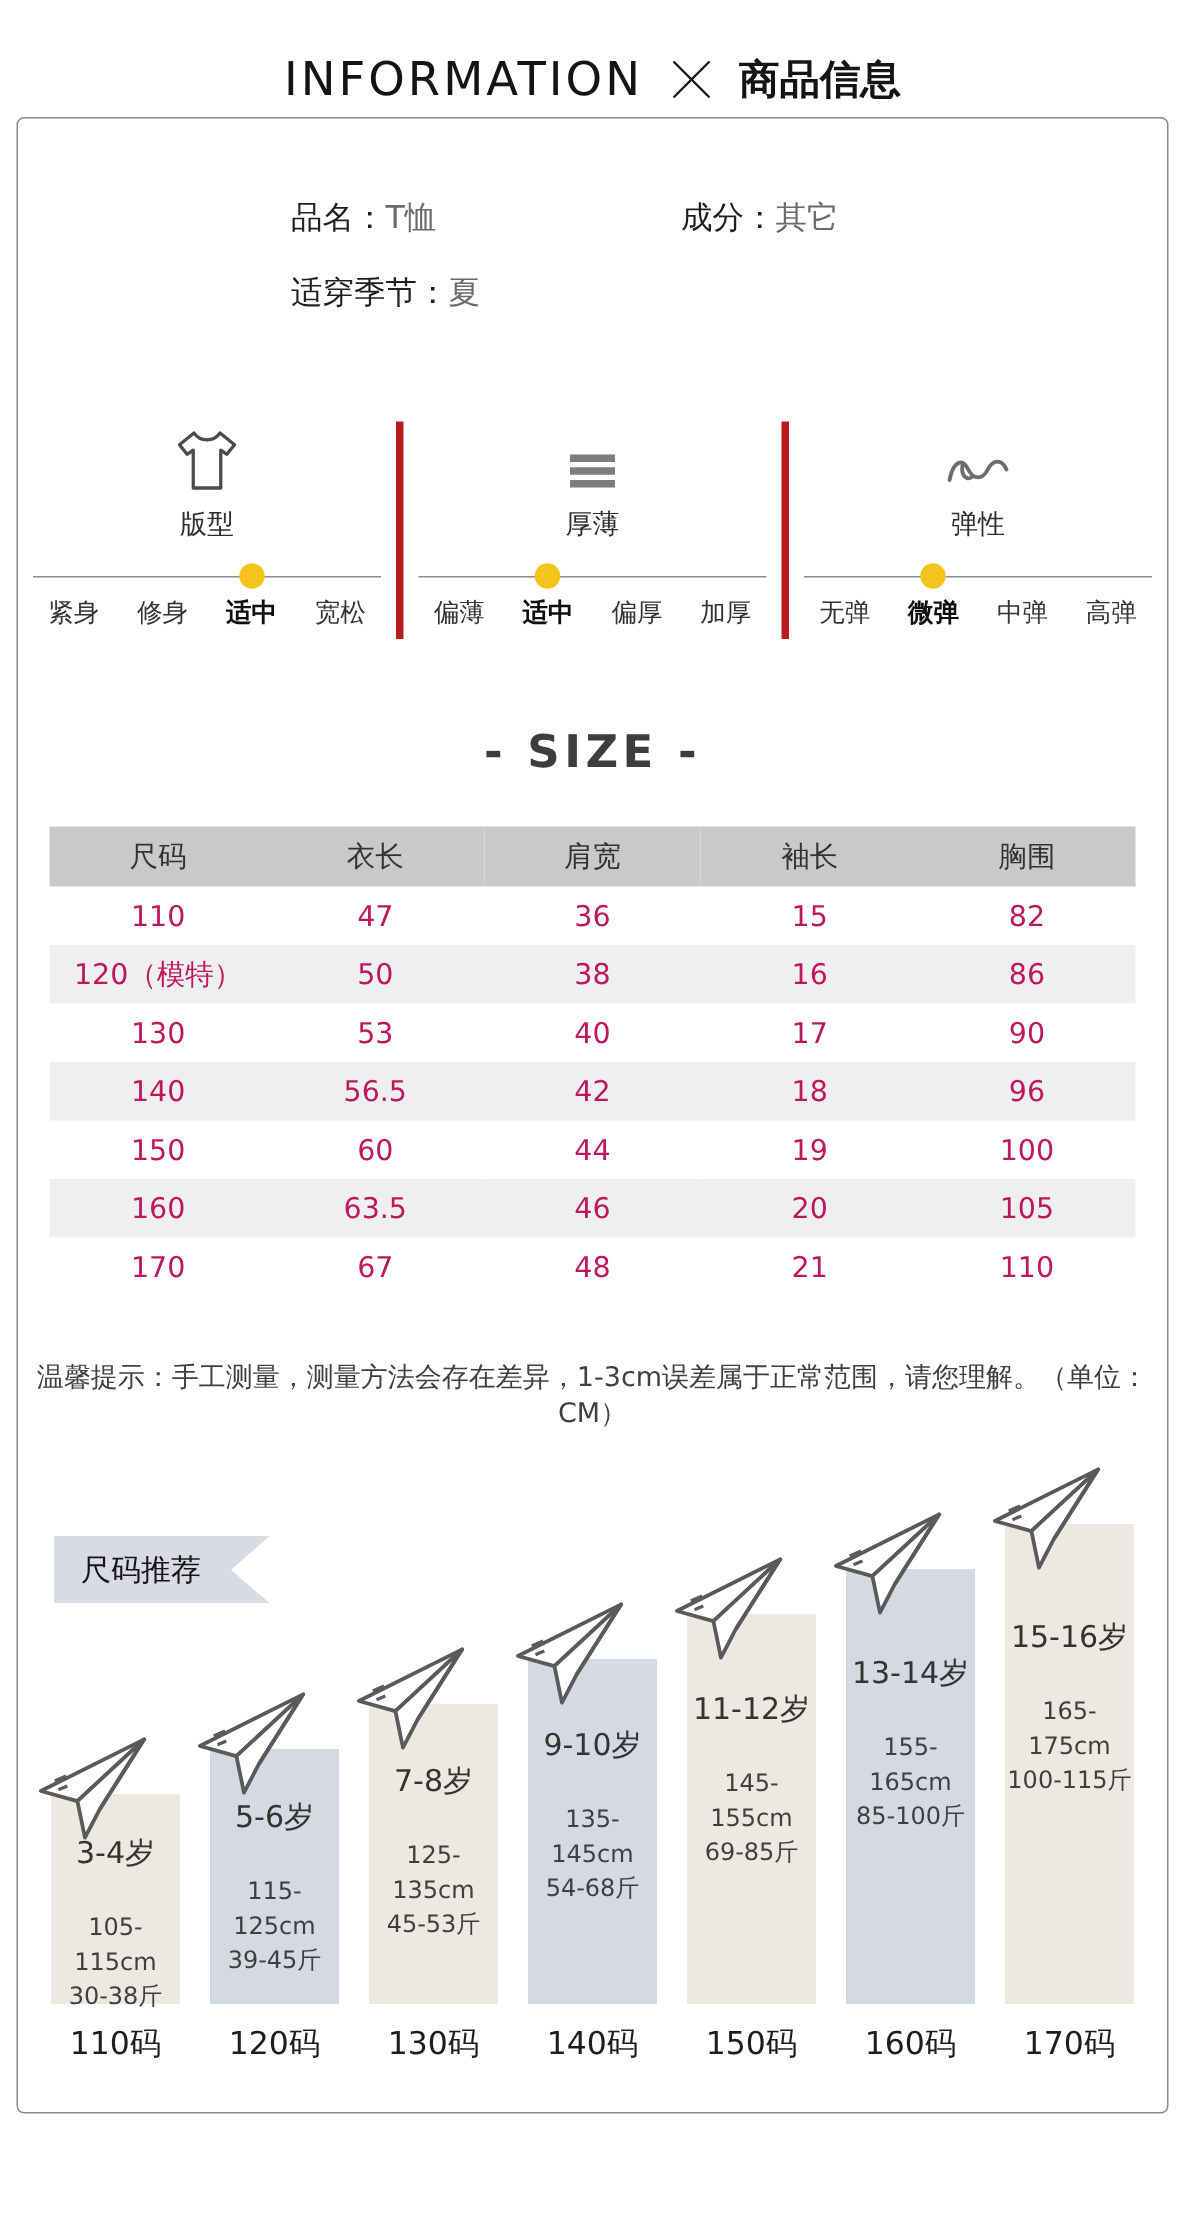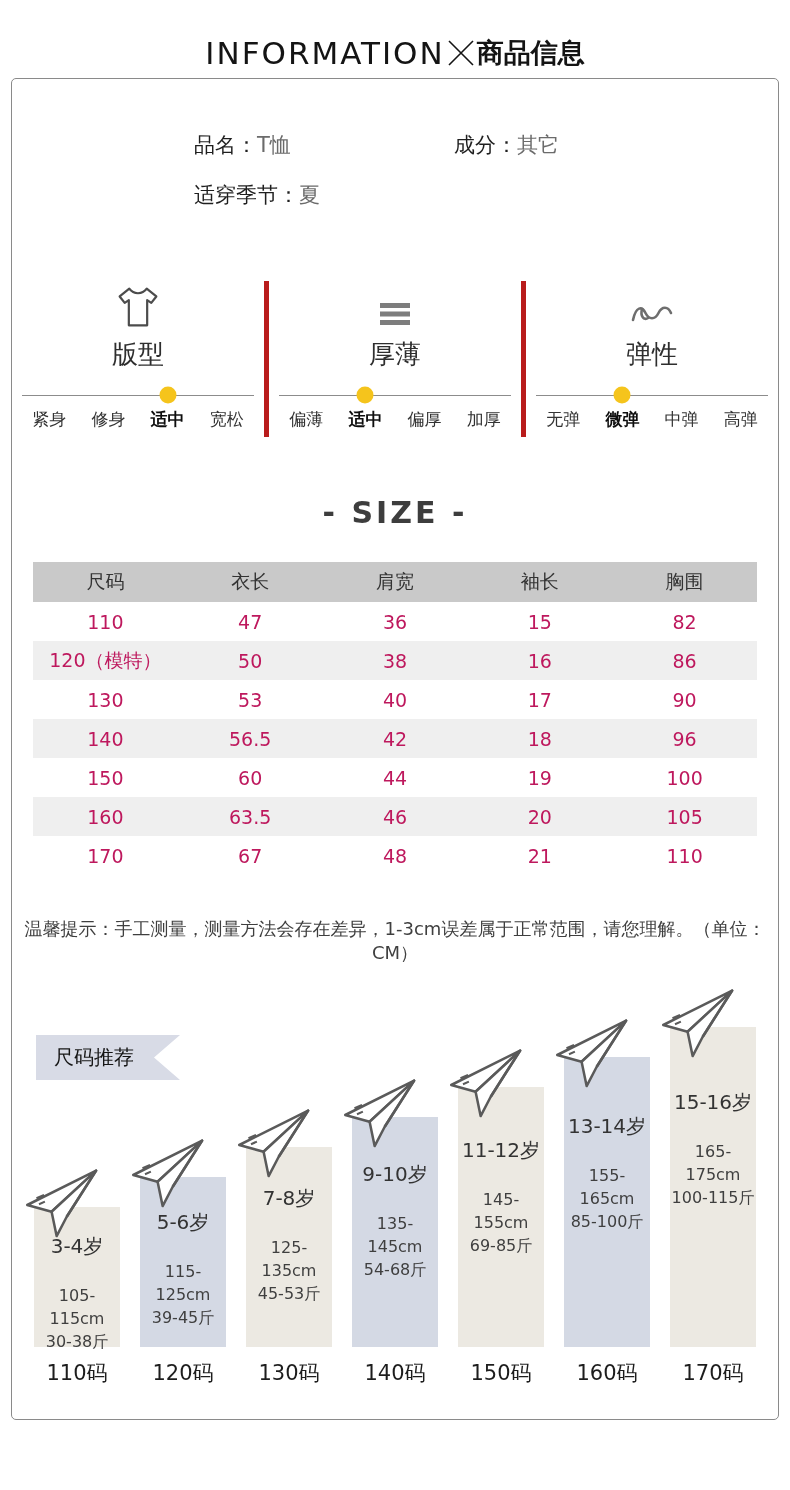--- a/index.html
+++ b/index.html
@@ -2,39 +2,39 @@
 <html><head>
 <meta charset="utf-8">
 <style>
   * { box-sizing: border-box; margin: 0; padding: 0; }
   body {
     width: 790px; height: 1490px; background: #fff;
     font-family: "DejaVu Sans", "Liberation Sans", sans-serif; color: #222;
     position: relative; overflow: hidden;
   }
   
-  .header { display: flex; align-items: center; justify-content: center; padding-top: 28px; height: 78px; }
+  .header { display: flex; align-items: center; justify-content: center; gap: 16px; padding-top: 28px; height: 78px; }
   .header .en { font-size: 31px; letter-spacing: 2px; color: #141414; }
   .header .zh { font-size: 27px; font-weight: bold; color: #141414; }
   .xicon svg { display: block; }
   
   .box { margin: 0 11px; border: 1px solid #8a8a8a; border-radius: 5px; padding-bottom: 32px; background: #fff; }
   
   .fields { margin: 52px 0 0 182px; font-size: 21px; }
   .fields .row { display: flex; margin-bottom: 22px; }
   .field { display: flex; }
   .row .field:first-child { width: 260px; }
   .f-label { color: #1f1f1f; }
   .f-value { color: #6b6b6b; }
   
   .attrs { display: flex; margin-top: 72px; }
   .attr { flex: 1; display: flex; flex-direction: column; align-items: center; padding: 2px 0 6px; }
   .attr + .attr { border-left: 5px solid #b91c1c; }
   .attr-icon { height: 46px; display: flex; align-items: flex-end; justify-content: center; }
-  .attr-name { font-size: 26px; color: #2e2e2e; margin-top: 8px; }
+  .attr-name { font-size: 18px; color: #2e2e2e; margin-top: 8px; }
   .slider { position: relative; width: 94%; height: 18px; margin-top: 14px; }
   .slider .line { position: absolute; top: 50%; left: 2px; right: 2px; height: 1px; background: #8c8c8c; }
   .slider .dot { position: absolute; top: 50%; transform: translate(-50%,-50%); width: 17px; height: 17px; border-radius: 50%; }
   .opts { display: flex; width: 94%; margin-top: 4px; }
   .opts span { flex: 1; text-align: center; font-size: 17px; color: #333; }
   .opts .sel { font-weight: bold; color: #0e0e0e; }
   
   .size-title { text-align: center; font-size: 30px; letter-spacing: 3px; color: #3d3d3d; font-weight: bold; margin-top: 58px; }
   table.size-table { width: 724px; margin: 32px auto 0; border-collapse: collapse; font-size: 19px; }
   .size-table th { background: #c9c9c9; font-weight: normal; color: #333; height: 40px; width: 20%; text-align: center; }

